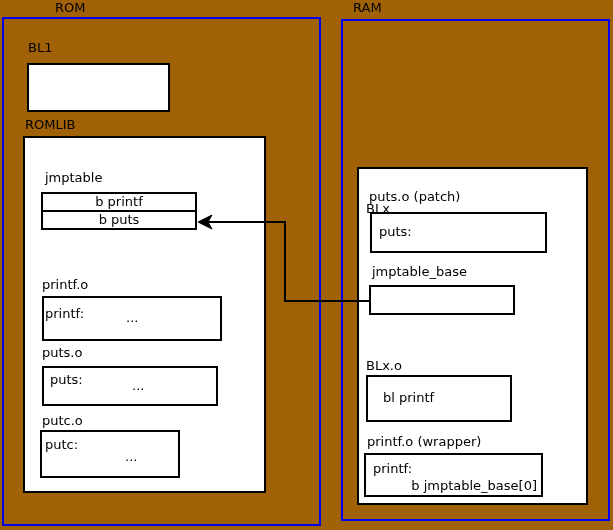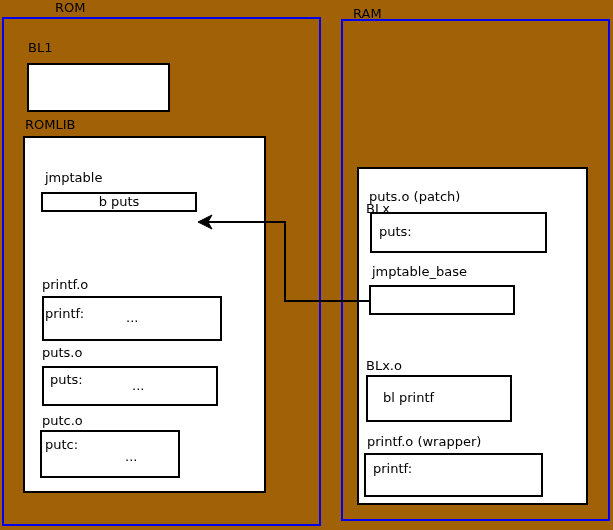--- a/index.html
+++ b/index.html
@@ -67,20 +67,21 @@
 
   <div class="box" style="left:27px; top:63px; width:143px; height:49px;"></div>
 
   <div class="lbl" style="left:25px; top:118px;">ROMLIB</div>
 
   <div class="box" style="left:23px; top:136px; width:243px; height:357px;"></div>
 
   <div class="lbl" style="left:45px; top:171px;">jmptable</div>
 
   <div class="jmptable">
+    <div class="jrow">b printf</div>
     <div class="jrow">b puts</div>
   </div>
 
   <div class="lbl" style="left:42px; top:278px;">printf.o</div>
 
   <div class="box" style="left:42px; top:296px; width:180px; height:45px;">
     <span class="inbox-text" style="left:1px; top:9px;">printf:</span>
     <span class="inbox-text" style="left:82px; top:13px;">...</span>
   </div>
 
@@ -91,21 +92,21 @@
     <span class="inbox-text" style="left:88px; top:11px;">...</span>
   </div>
 
   <div class="lbl" style="left:42px; top:414px;">putc.o</div>
 
   <div class="box" style="left:40px; top:430px; width:140px; height:48px;">
     <span class="inbox-text" style="left:3px; top:6px;">putc:</span>
     <span class="inbox-text" style="left:83px; top:18px;">...</span>
   </div>
 
-  <div class="lbl" style="left:353px; top:1px;margin-top:6px;">RAM</div>
+  <div class="lbl" style="left:353px; top:1px;">RAM</div>
 
   <div class="frame" style="left:341px; top:19px; width:269px; height:502px;"></div>
 
   <div class="box" style="left:357px; top:167px; width:231px; height:338px;"></div>
 
   <div class="lbl" style="left:366px; top:164px;margin-top:38px;">BLx</div>
 
   <div class="lbl" style="left:369px; top:190px;">puts.o (patch)</div>
 
   <div class="box" style="left:370px; top:212px; width:177px; height:41px;">
@@ -121,20 +122,21 @@
   <div class="box" style="left:366px; top:375px; width:146px; height:47px;">
     <div class="code-lines">
       <div>bl printf</div>
     </div>
   </div>
 
   <div class="lbl" style="left:367px; top:435px;">printf.o (wrapper)</div>
 
   <div class="box" style="left:364px; top:453px; width:179px; height:44px;">
     <span class="inbox-text" style="left:7px; top:7px;">printf:</span>
+    <span class="inbox-text" style="right:4px; top:24px;">b jmptable_base[0]</span>
   </div>
 
   <svg class="arrow-svg" viewBox="0 0 613 530">
     <path d="M 369 301 L 285 301 L 285 222 L 208 222" fill="none" stroke="#000000" stroke-width="2"></path>
     <polygon points="198,222 212,215 208,222 212,229" fill="#000000" stroke="#000000" stroke-width="1"></polygon>
   </svg>
 
 </div>
 
 </body></html>

